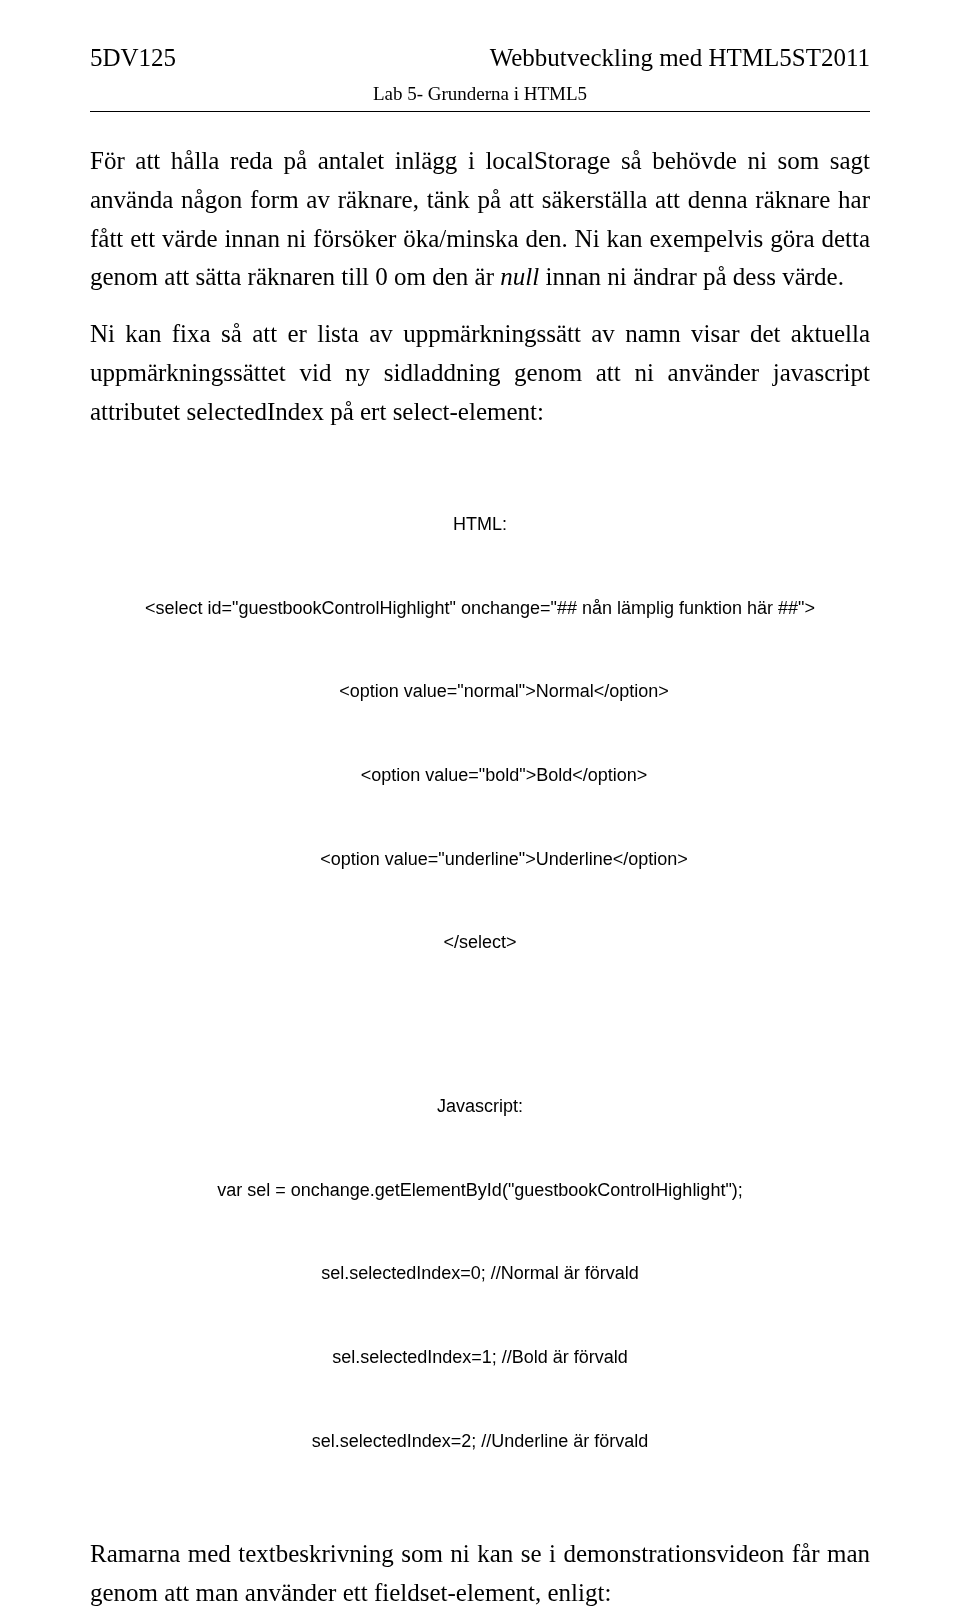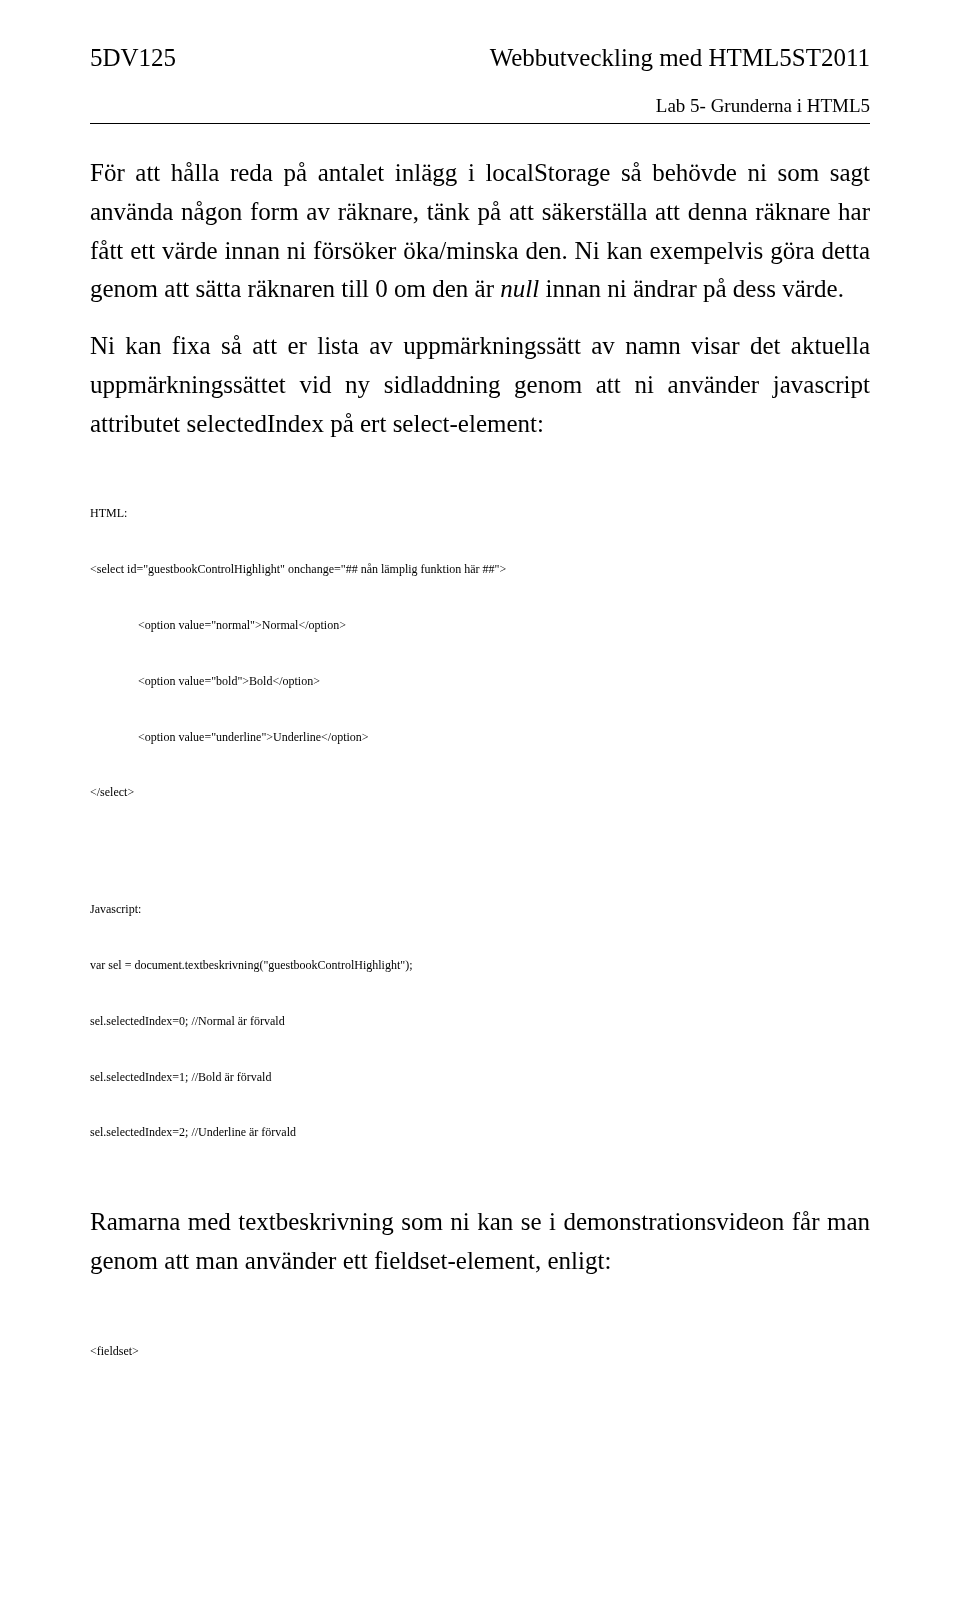--- a/index.html
+++ b/index.html
@@ -24,44 +24,45 @@
     line-height: 1.4;
   }
   .header-left, .header-center, .header-right {
     white-space: nowrap;
   }
   .header-center {
     text-align: right;
     flex: 1;
   }
   .header-sub {
-    text-align: right;
+    text-align: center;
     font-size: 19px;
-    margin-top: 20px;
+    margin-top: 8px;
   }
   hr.header-rule {
     border: none;
     border-top: 1px solid #000;
     margin: 6px 0 30px 0;
   }
   .body-text {
     font-size: 25px;
     line-height: 1.55;
     text-align: justify;
     margin: 0 0 18px 0;
   }
   .body-text .italic {
     font-style: italic;
   }
   .code-block {
-    font-family: Liberation Serif, serif;
-    font-size: 12px;
+    font-family: Liberation Sans, sans-serif;
+    font-size: 18px;
     line-height: 1.55;
     white-space: pre;
     margin: 24px 0 24px 0;
+    text-align: center;
   }
   .code-line {
     display: block;
   }
   .indent {
     padding-left: 48px;
   }
 </style>
 </head>
 <body>
@@ -86,21 +87,21 @@
     <span class="code-line">HTML:</span>
     <span class="code-line">&lt;select id="guestbookControlHighlight" onchange="## nån lämplig funktion här ##"&gt;</span>
     <span class="code-line indent">&lt;option value="normal"&gt;Normal&lt;/option&gt;</span>
     <span class="code-line indent">&lt;option value="bold"&gt;Bold&lt;/option&gt;</span>
     <span class="code-line indent">&lt;option value="underline"&gt;Underline&lt;/option&gt;</span>
     <span class="code-line">&lt;/select&gt;</span>
   </div>
 
   <div class="code-block">
     <span class="code-line">Javascript:</span>
-    <span class="code-line">var sel = document.textbeskrivning("guestbookControlHighlight");</span>
+    <span class="code-line">var sel = onchange.getElementById("guestbookControlHighlight");</span>
     <span class="code-line">sel.selectedIndex=0; //Normal är förvald</span>
     <span class="code-line">sel.selectedIndex=1; //Bold är förvald</span>
     <span class="code-line">sel.selectedIndex=2; //Underline är förvald</span>
   </div>
 
   <p class="body-text" style="">Ramarna med textbeskrivning som ni kan se i demonstrationsvideon får man genom att man använder ett fieldset-element, enligt:</p>
 
   <div class="code-block">
     <span class="code-line">&lt;fieldset&gt;</span>
     

